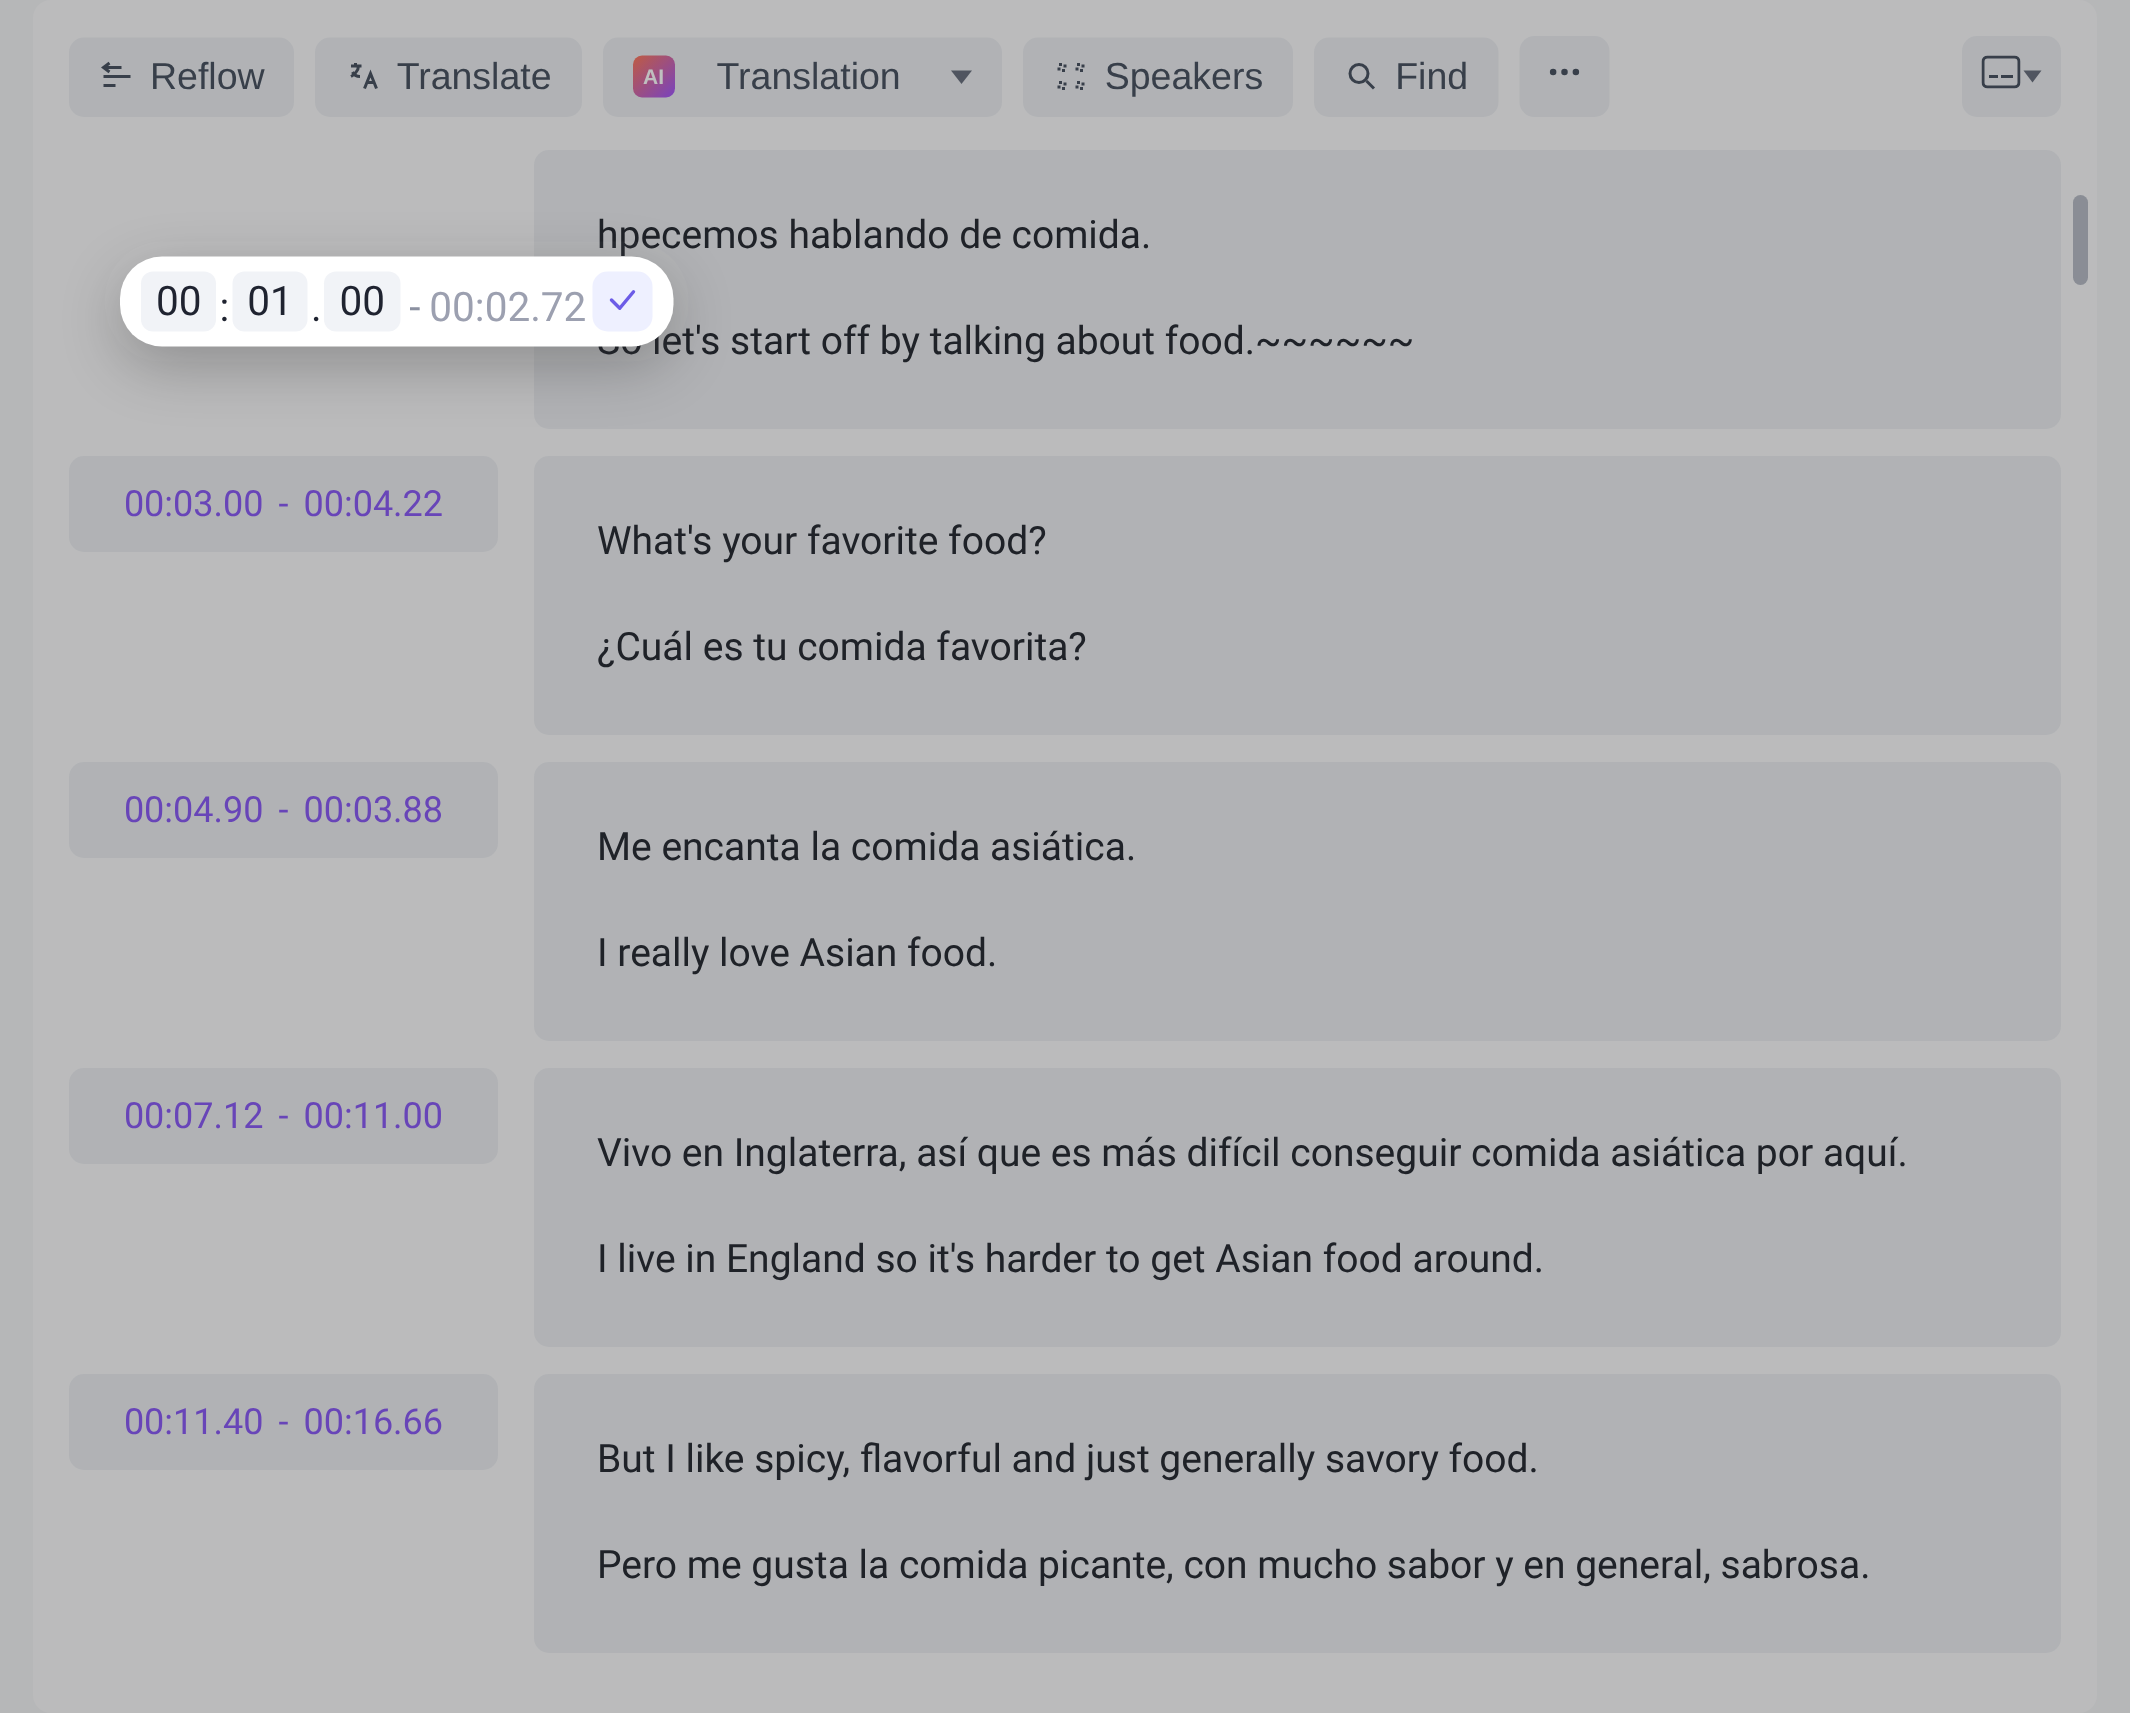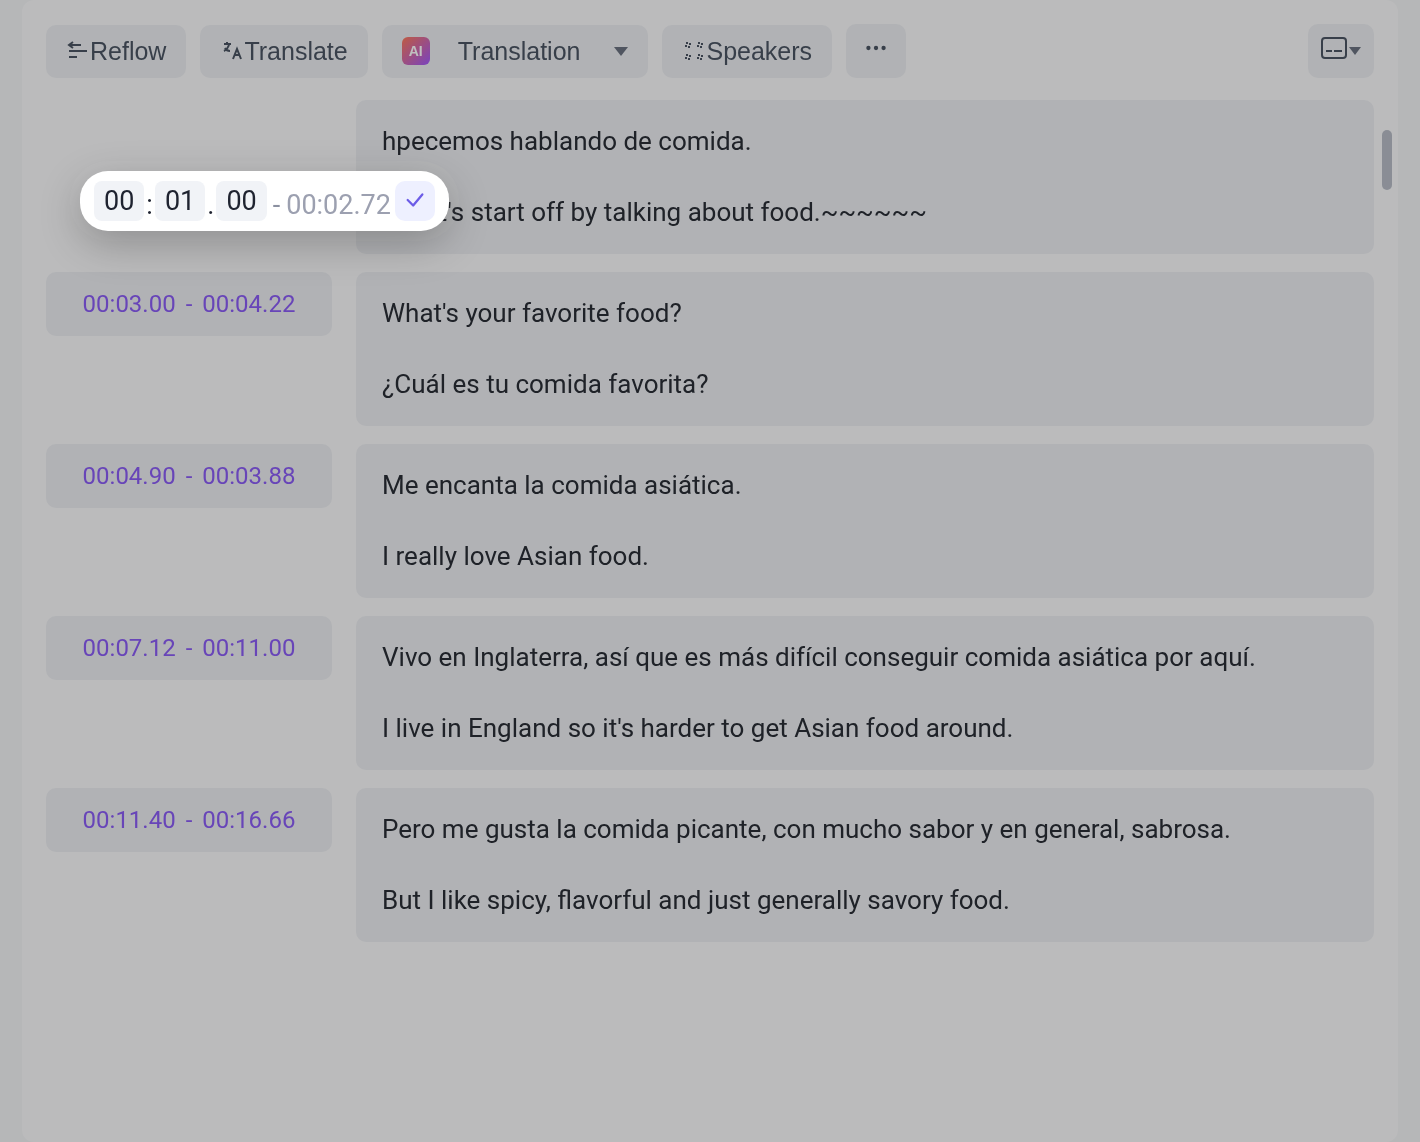--- a/index.html
+++ b/index.html
@@ -30,20 +30,21 @@
     }
     .toolbar {
       display: flex;
       align-items: center;
       gap: 14px;
       margin-bottom: 22px;
     }
     .toolbar-btn {
       display: inline-flex;
       align-items: center;
+      gap: 10px;
       background: #eceef2;
       border: none;
       border-radius: 10px;
       padding: 12px 20px;
       font-size: 25px;
       color: #4b5563;
       font-weight: 500;
       cursor: pointer;
     }
     .toolbar-btn .icon { display: inline-flex; }
@@ -78,21 +79,21 @@
     .time-pill.wide { width: 286px; }
     .text-block {
       background: #eceef2;
       border-radius: 10px;
       padding: 22px 26px;
       flex: 1;
       font-size: 26px;
       line-height: 1.5;
       color: #2a2e36;
     }
-    .text-block p { margin: 0; }
+    .text-block p { margin: 16px; }
     .text-block p + p { margin-top: 32px; }
     .scroll-track {
       position: absolute;
       right: 6px; top: 130px; width: 10px; height: 880px;
       background: transparent;
     }
     .scroll-thumb {
       width: 10px; height: 60px; background: #b8bdc7; border-radius: 5px;
     }
     .time-editor {
@@ -162,20 +163,29 @@
       <span class="chev-down"></span>
     </button>
     <button class="toolbar-btn">
       <span class="icon">
         <svg width="24" height="24" viewBox="0 0 24 24" fill="none" stroke="#4b5563" stroke-width="2">
             <path d="M4 4h4v4H4zM4 16h4v4H4zM16 4h4v4h-4zM16 16h4v4h-4z" stroke-dasharray="2 2"></path>
           </svg>
       </span>
       <span>Speakers</span>
     </button>
+    <button class="toolbar-btn">
+      <span class="icon">
+        <svg width="24" height="24" viewBox="0 0 24 24" fill="none" stroke="#4b5563" stroke-width="2">
+            <circle cx="10" cy="10" r="6"></circle>
+            <path d="M20 20l-5-5"></path>
+          </svg>
+      </span>
+      <span>Find</span>
+    </button>
     <button class="toolbar-icononly toolbar-more">
       <span>
         <svg width="26" height="26" viewBox="0 0 24 24" fill="#4b5563">
             <circle cx="5" cy="12" r="2"></circle>
             <circle cx="12" cy="12" r="2"></circle>
             <circle cx="19" cy="12" r="2"></circle>
           </svg>
       </span>
     </button>
     <div class="toolbar-spacer"></div>
@@ -240,22 +250,22 @@
       </div>
     </div>
 
     <div class="row">
       <div class="time-pill wide">
         <span>00:11.40</span>
         <span>  -  </span>
         <span>00:16.66</span>
       </div>
       <div class="text-block">
+        <p>But I like spicy, flavorful and just generally savory food.</p>
         <p>Pero me gusta la comida picante, con mucho sabor y en general, sabrosa.</p>
-        <p>But I like spicy, flavorful and just generally savory food.</p>
       </div>
     </div>
   </div>
 
   <div class="scroll-track">
     <div class="scroll-thumb"></div>
   </div>
 </div>
 
 <div class="dim-overlay"></div>

